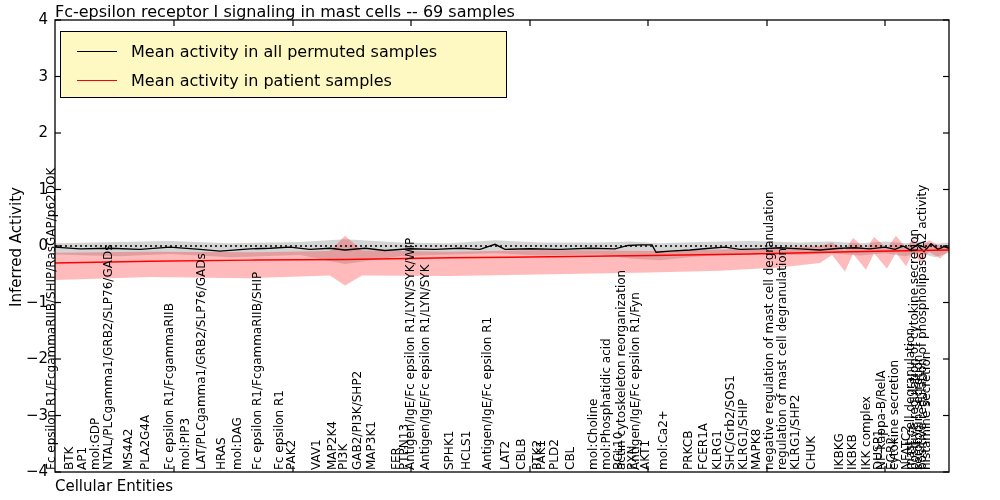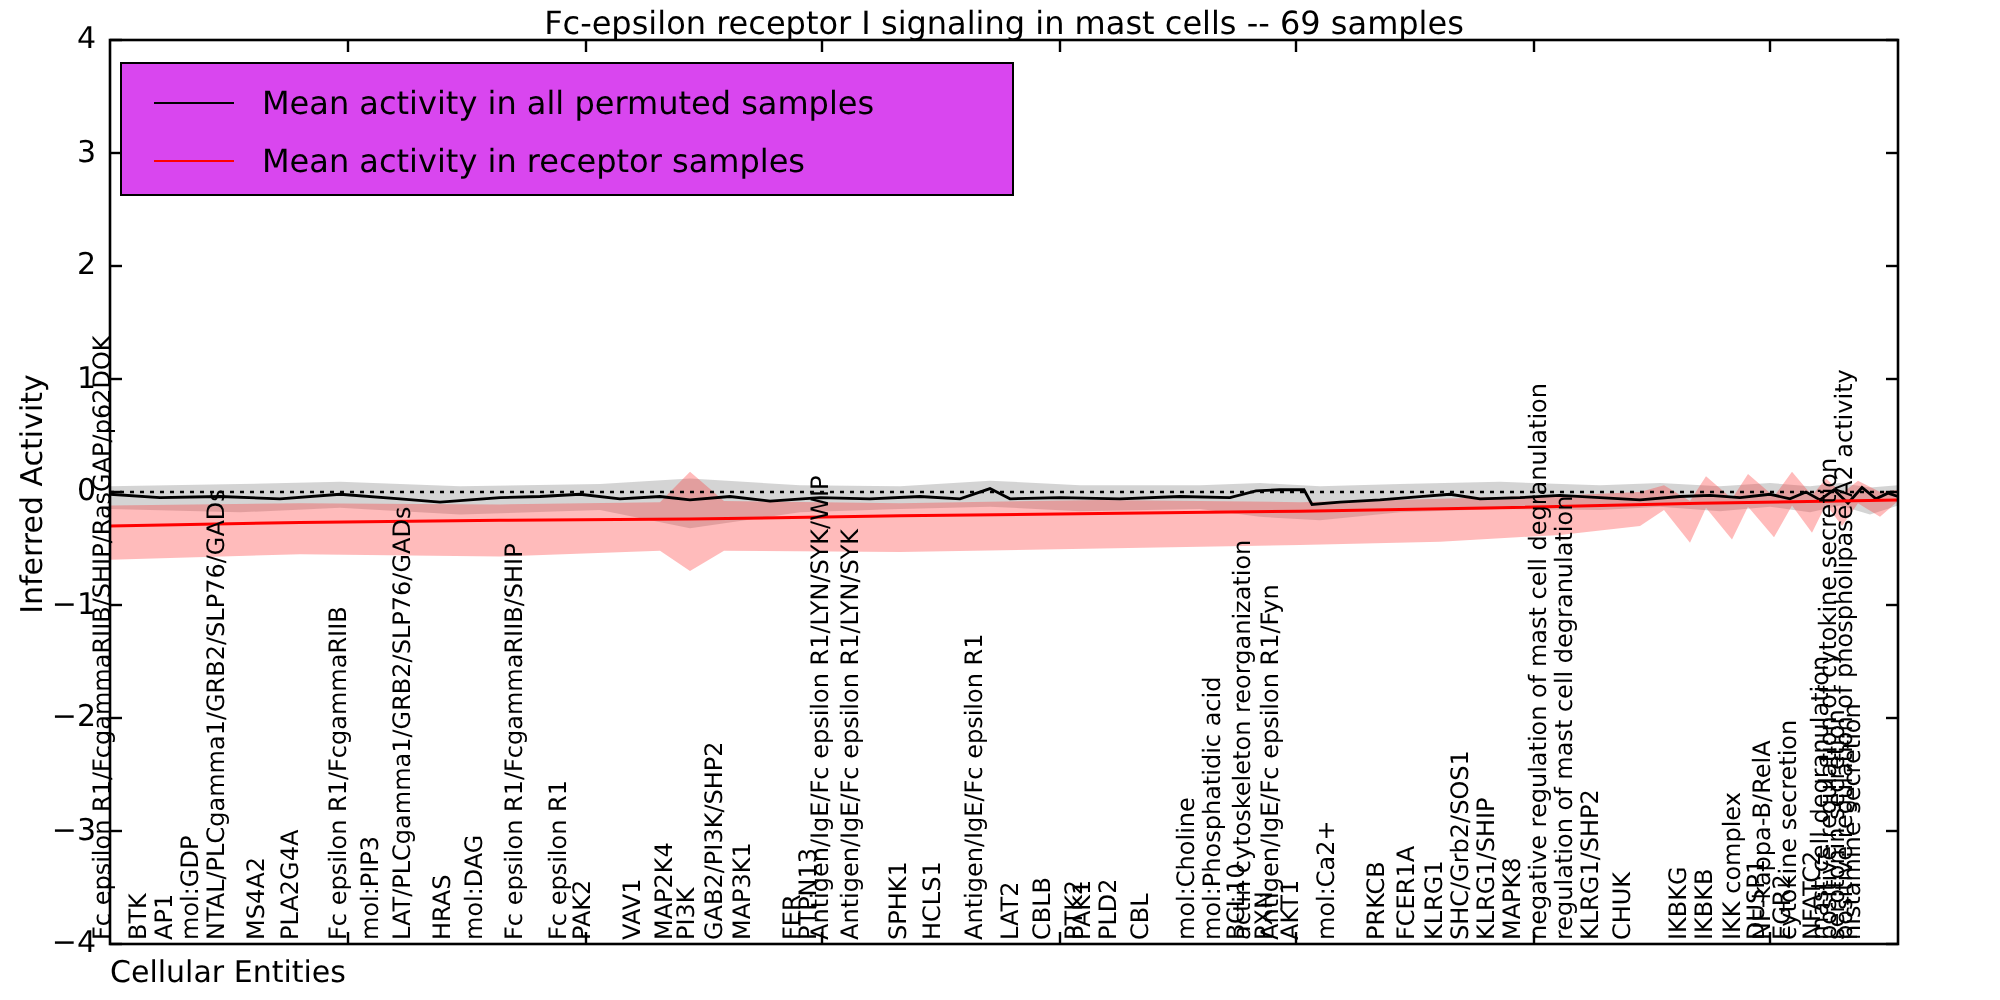--- a/index.html
+++ b/index.html
@@ -1,28 +1,28 @@
 <!DOCTYPE html>
 <html><head>
 <meta charset="utf-8">
 <style>
   html,body{margin:0;padding:0;background:#ffffff;width:1000px;height:500px;overflow:hidden;}
   #figure{position:relative;width:1000px;height:500px;background:#ffffff;
           font-family:"DejaVu Sans","Liberation Sans",sans-serif;color:#000;}
   #chart-svg{position:absolute;left:0;top:0;}
-  .fig-title{position:absolute;left:55px;top:2px;width:894px;text-align:center;
+  .fig-title{position:absolute;left:55px;top:2px;width:894px;
              font-size:16px;color:#000;}
   .ylab{position:absolute;left:-64px;top:238px;width:160px;text-align:center;font-size:15px;
         transform:rotate(-90deg);transform-origin:50% 50%;}
   .xlab{position:absolute;left:55px;top:477px;width:894px;font-size:15px;}
   .ytick{position:absolute;right:952px;width:40px;text-align:right;font-size:15px;line-height:15px;}
   .ent{position:absolute;white-space:nowrap;font-size:12px;line-height:12px;color:#000;
        transform:rotate(-90deg);transform-origin:0 100%;}
   .legend{position:absolute;left:60px;top:31px;width:447px;height:67px;border:1.5px solid #000;
-          background:#d946ef;box-sizing:border-box;}
+          background:#fef9c3;box-sizing:border-box;}
   .lrow{position:absolute;left:0;height:24px;display:flex;align-items:center;}
   .lline{display:inline-block;width:40px;height:0;border-top:1.6px solid #000;margin-left:16px;margin-right:14px;}
   .ltext{font-size:16px;white-space:nowrap;}
 </style>
 </head>
 <body>
 
 <div id="figure">
   <div class="fig-title">Fc-epsilon receptor I signaling in mast cells -- 69 samples</div>
 
@@ -148,16 +148,16 @@
       <div class="ent" style="left: 932px; top: 458px;">histamine secretion</div>
     </div>
 
   <div class="legend">
     <div class="lrow" style="top:7px;">
       <span class="lline"></span>
       <span class="ltext">Mean activity in all permuted samples</span>
     </div>
     <div class="lrow" style="top:36px;">
       <span class="lline" id="legend-line-red" style="border-top-color: rgb(255, 0, 0);"></span>
-      <span class="ltext">Mean activity in receptor samples</span>
+      <span class="ltext">Mean activity in patient samples</span>
     </div>
   </div>
 </div>
 
 </body></html>

